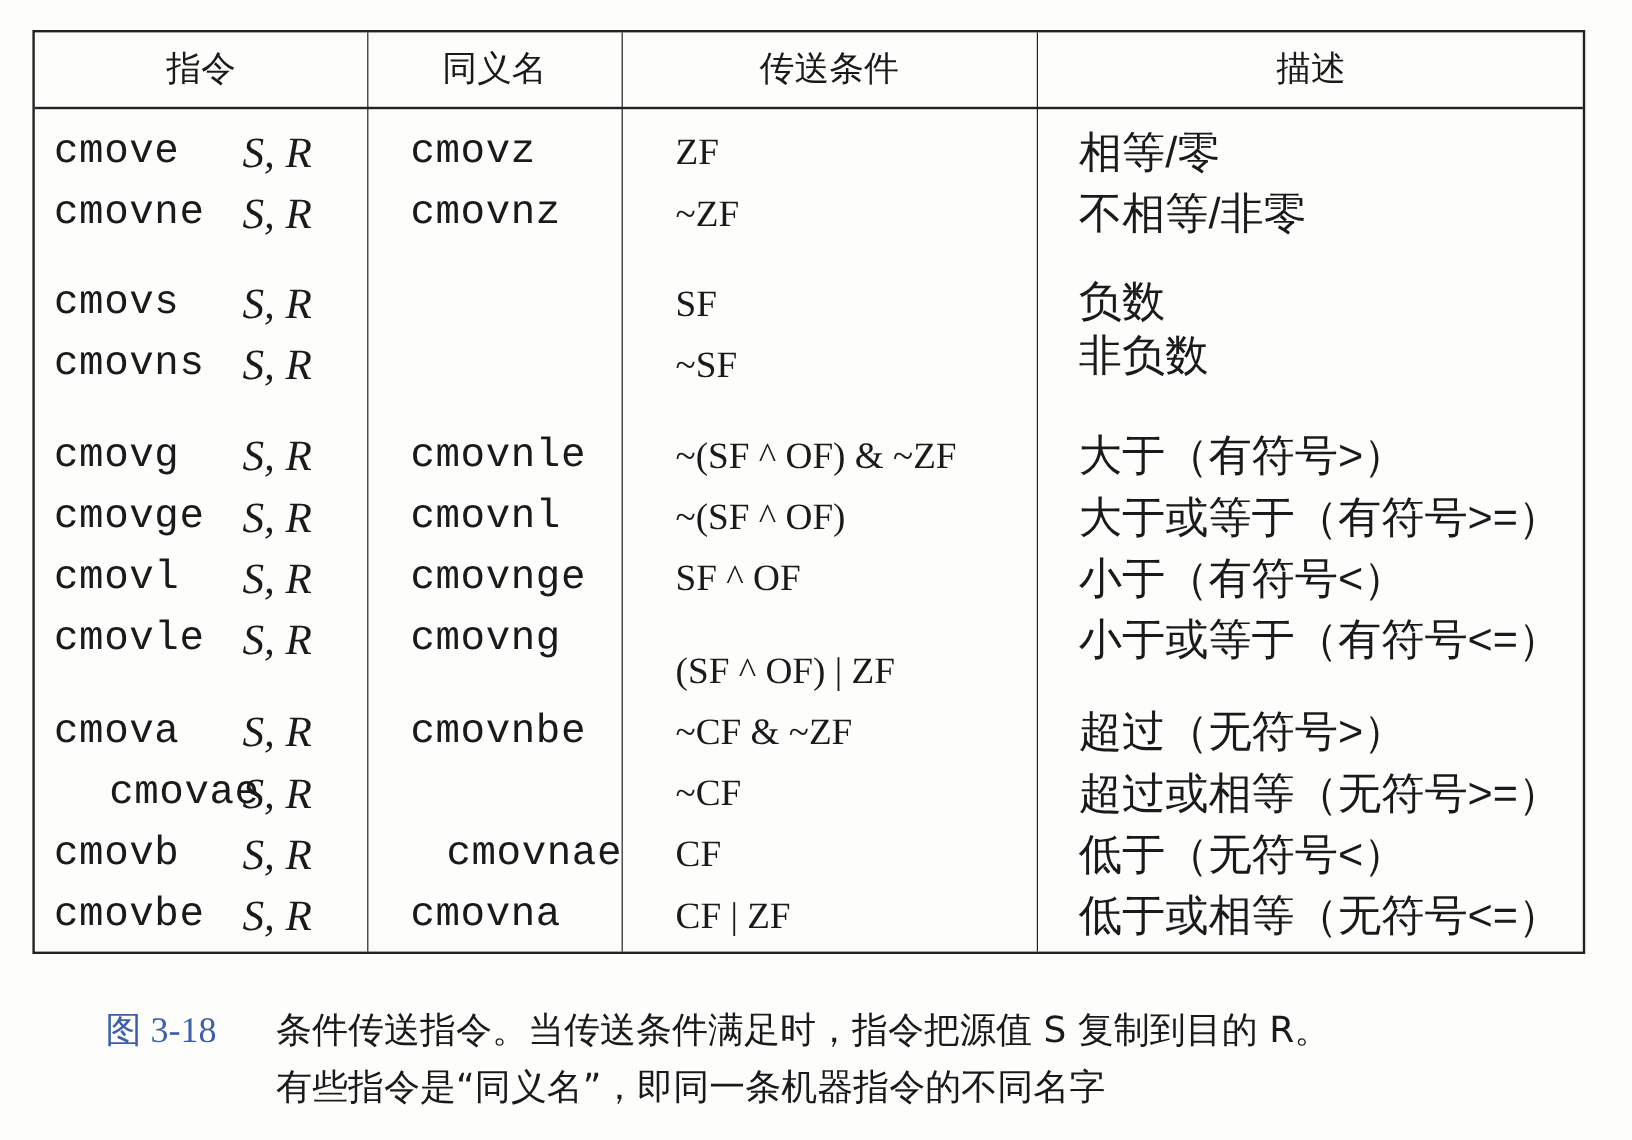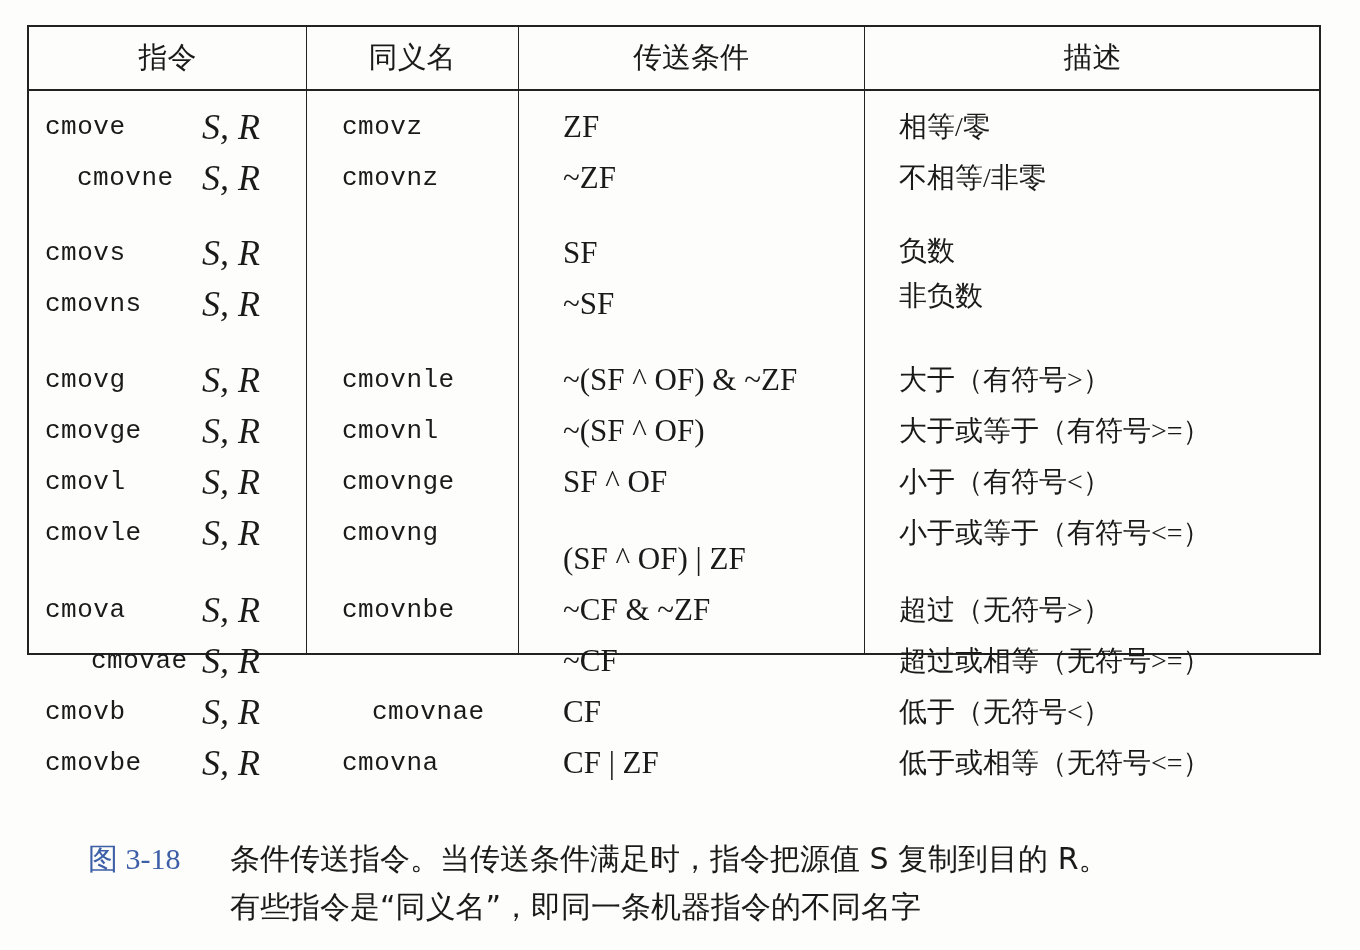--- a/index.html
+++ b/index.html
@@ -13,21 +13,21 @@
     position: relative;
     overflow: hidden;
     font-family: "DejaVu Serif", "Liberation Serif", serif;
     color: #1a1a1a;
   }
   .table-wrap {
     position: absolute;
     left: 27px;
     top: 25px;
     width: 1294px;
-    height: 630px;
+    height: 770px;
     border: 2px solid #222;
     box-sizing: border-box;
   }
   .header-row {
     position: absolute;
     left: 0; top: 0;
     width: 100%;
     height: 64px;
     border-bottom: 2px solid #222;
     box-sizing: border-box;
@@ -59,35 +59,35 @@
   .cell {
     position: absolute;
     top: 0;
     height: 50px;
     display: flex;
     align-items: center;
     white-space: nowrap;
   }
   .mono {
     font-family: "Liberation Mono", "DejaVu Sans Mono", monospace;
-    font-size: 26px;
+    font-size: 34px;
     letter-spacing: 0.5px;
   }
   .ops {
     font-family: "Liberation Serif", "DejaVu Serif", serif;
     font-style: italic;
     font-size: 36px;
   }
   .cond {
     font-family: "Liberation Serif", "DejaVu Serif", serif;
     font-size: 31px;
   }
   .desc {
-    font-family: Liberation Serif, serif;
-    font-size: 28px;
+    font-family: Liberation Sans, sans-serif;
+    font-size: 36px;
   }
   .caption {
     position: absolute;
     left: 88px;
     top: 835px;
     font-family: "DejaVu Sans", sans-serif;
     font-size: 30px;
     line-height: 48px;
     color: #1a1a1a;
   }
@@ -119,21 +119,21 @@
 
   <div id="rows-container">
       <div class="row" style="top: 75px;">
         <div class="cell mono" style="left: 16px;">cmove</div>
         <div class="cell ops" style="left: 173px;">S, R</div>
         <div class="cell mono" style="left: 313px;">cmovz</div>
         <div class="cell cond" style="left: 534px;">ZF</div>
         <div class="cell desc" style="left: 870px;">相等/零</div>
       </div>
       <div class="row" style="top: 126px;">
-        <div class="cell mono" style="left: 16px; margin-left: 32px;">cmovne</div>
+        <div class="cell mono" style="left: 16px;">cmovne</div>
         <div class="cell ops" style="left: 173px;">S, R</div>
         <div class="cell mono" style="left: 313px;">cmovnz</div>
         <div class="cell cond" style="left: 534px;">~ZF</div>
         <div class="cell desc" style="left: 870px;">不相等/非零</div>
       </div>
       <div class="row" style="top: 201px;">
         <div class="cell mono" style="left: 16px;">cmovs</div>
         <div class="cell ops" style="left: 173px;">S, R</div>
         <div class="cell mono" style="left: 313px;"></div>
         <div class="cell cond" style="left: 534px;">SF</div>

